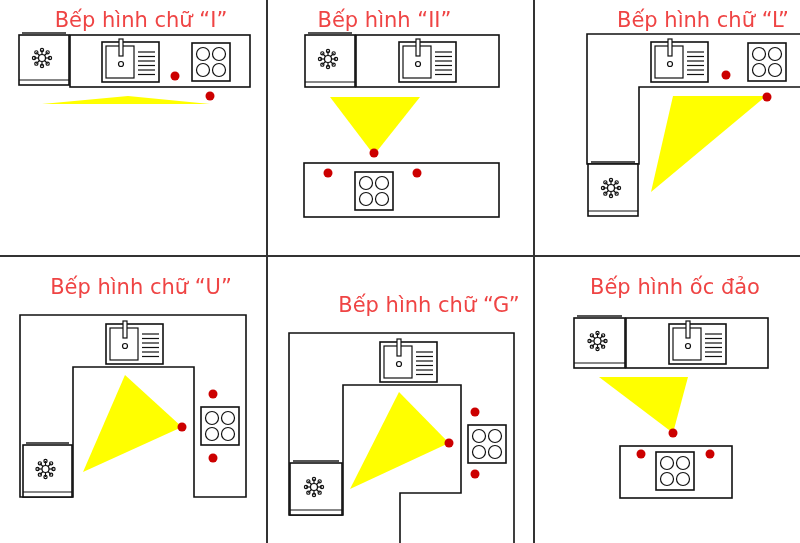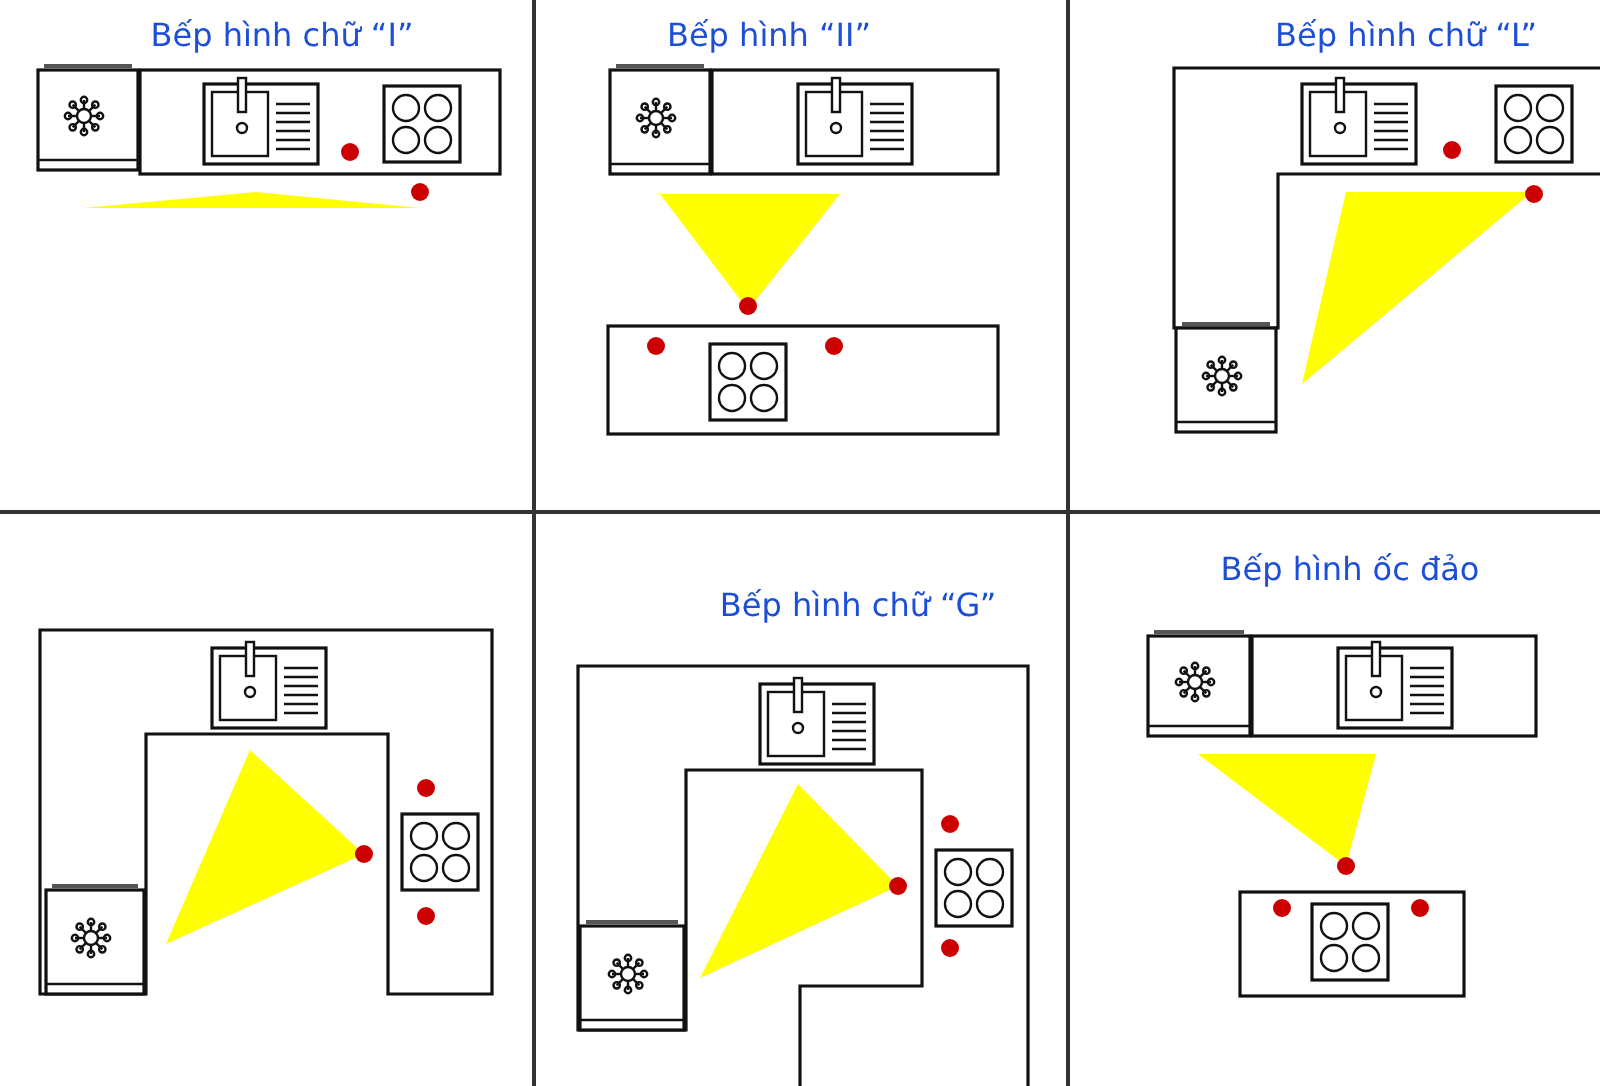--- a/index.html
+++ b/index.html
@@ -1,18 +1,18 @@
 <!DOCTYPE html>
 <html><head>
 <meta charset="utf-8">
 <style>
   html,body{margin:0;padding:0;background:#fff;}
   body{width:800px;height:543px;position:relative;overflow:hidden;font-family:"DejaVu Sans",sans-serif;}
   .cell{position:absolute;}
-  .title{position:absolute;left:0;right:0;text-align:center;font-size:16px;color:#1d4ed8;white-space:nowrap;padding-left:16px;}
+  .title{position:absolute;left:0;right:0;text-align:center;font-size:21px;color:#ef4444;white-space:nowrap;padding-left:16px;}
   .divider{position:absolute;background:#333;}
   svg{position:absolute;left:0;top:0;overflow:visible;}
   .ln{fill:#fff;stroke:#111;stroke-width:1.6;}
   .thin{fill:none;stroke:#111;stroke-width:1.2;}
   .tri{fill:#ffff00;stroke:none;}
   .dot{fill:#cc0000;}
 </style>
 </head>
 <body>
 
@@ -169,20 +169,21 @@
         <circle cx="213" cy="54" r="6.5" class="thin"></circle>
         <circle cx="197" cy="70" r="6.5" class="thin"></circle>
         <circle cx="213" cy="70" r="6.5" class="thin"></circle>
       </g>
     <circle class="dot" cx="164" cy="75" r="4.5"></circle>
     <circle class="dot" cx="205" cy="97" r="4.5"></circle>
   </svg>
 </div>
 
 <div class="cell" style="left:0;top:257px;width:266px;height:286px;">
+  <div class="title" style="top:18px;">Bếp hình chữ “U”</div>
   <svg width="266" height="286">
     <path class="ln" d="M20,58 H246 V240 H194 V110 H73 V240 H20 Z"></path>
     <polygon class="tri" points="125,118 182,170 83,215"></polygon>
     <g class="fridge">
         <rect x="23" y="188" width="49" height="52" class="ln"></rect>
         <line x1="23" y1="235" x2="72" y2="235" class="thin"></line>
         <line x1="26" y1="186" x2="69" y2="186" stroke="#555" stroke-width="2"></line>
         <circle cx="45.5" cy="212" r="3.5" class="thin"></circle>
         <line x1="49" y1="212" x2="53.5" y2="212" class="thin"></line>
         <circle cx="53.5" cy="212" r="1.6" class="thin"></circle>

